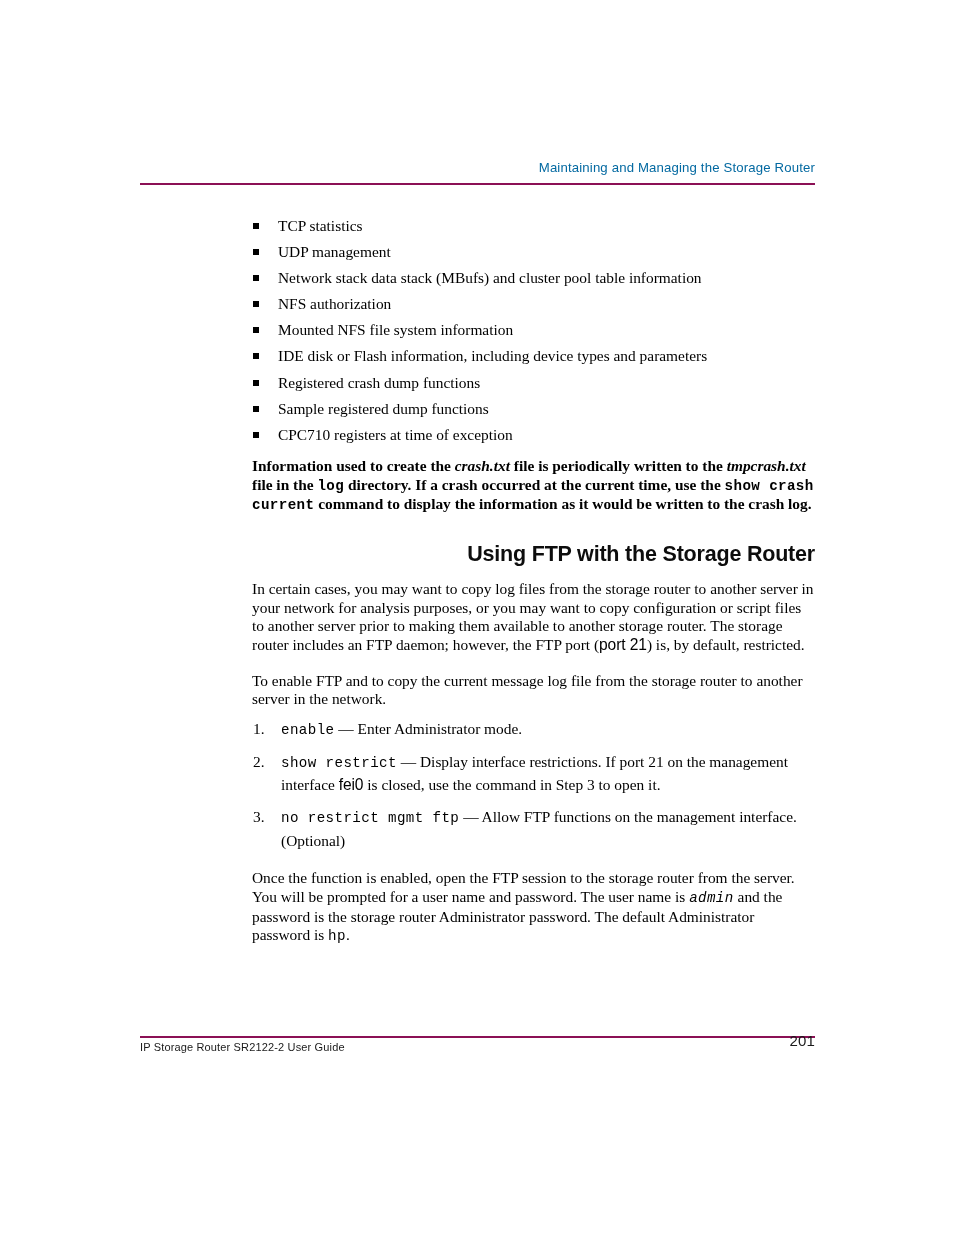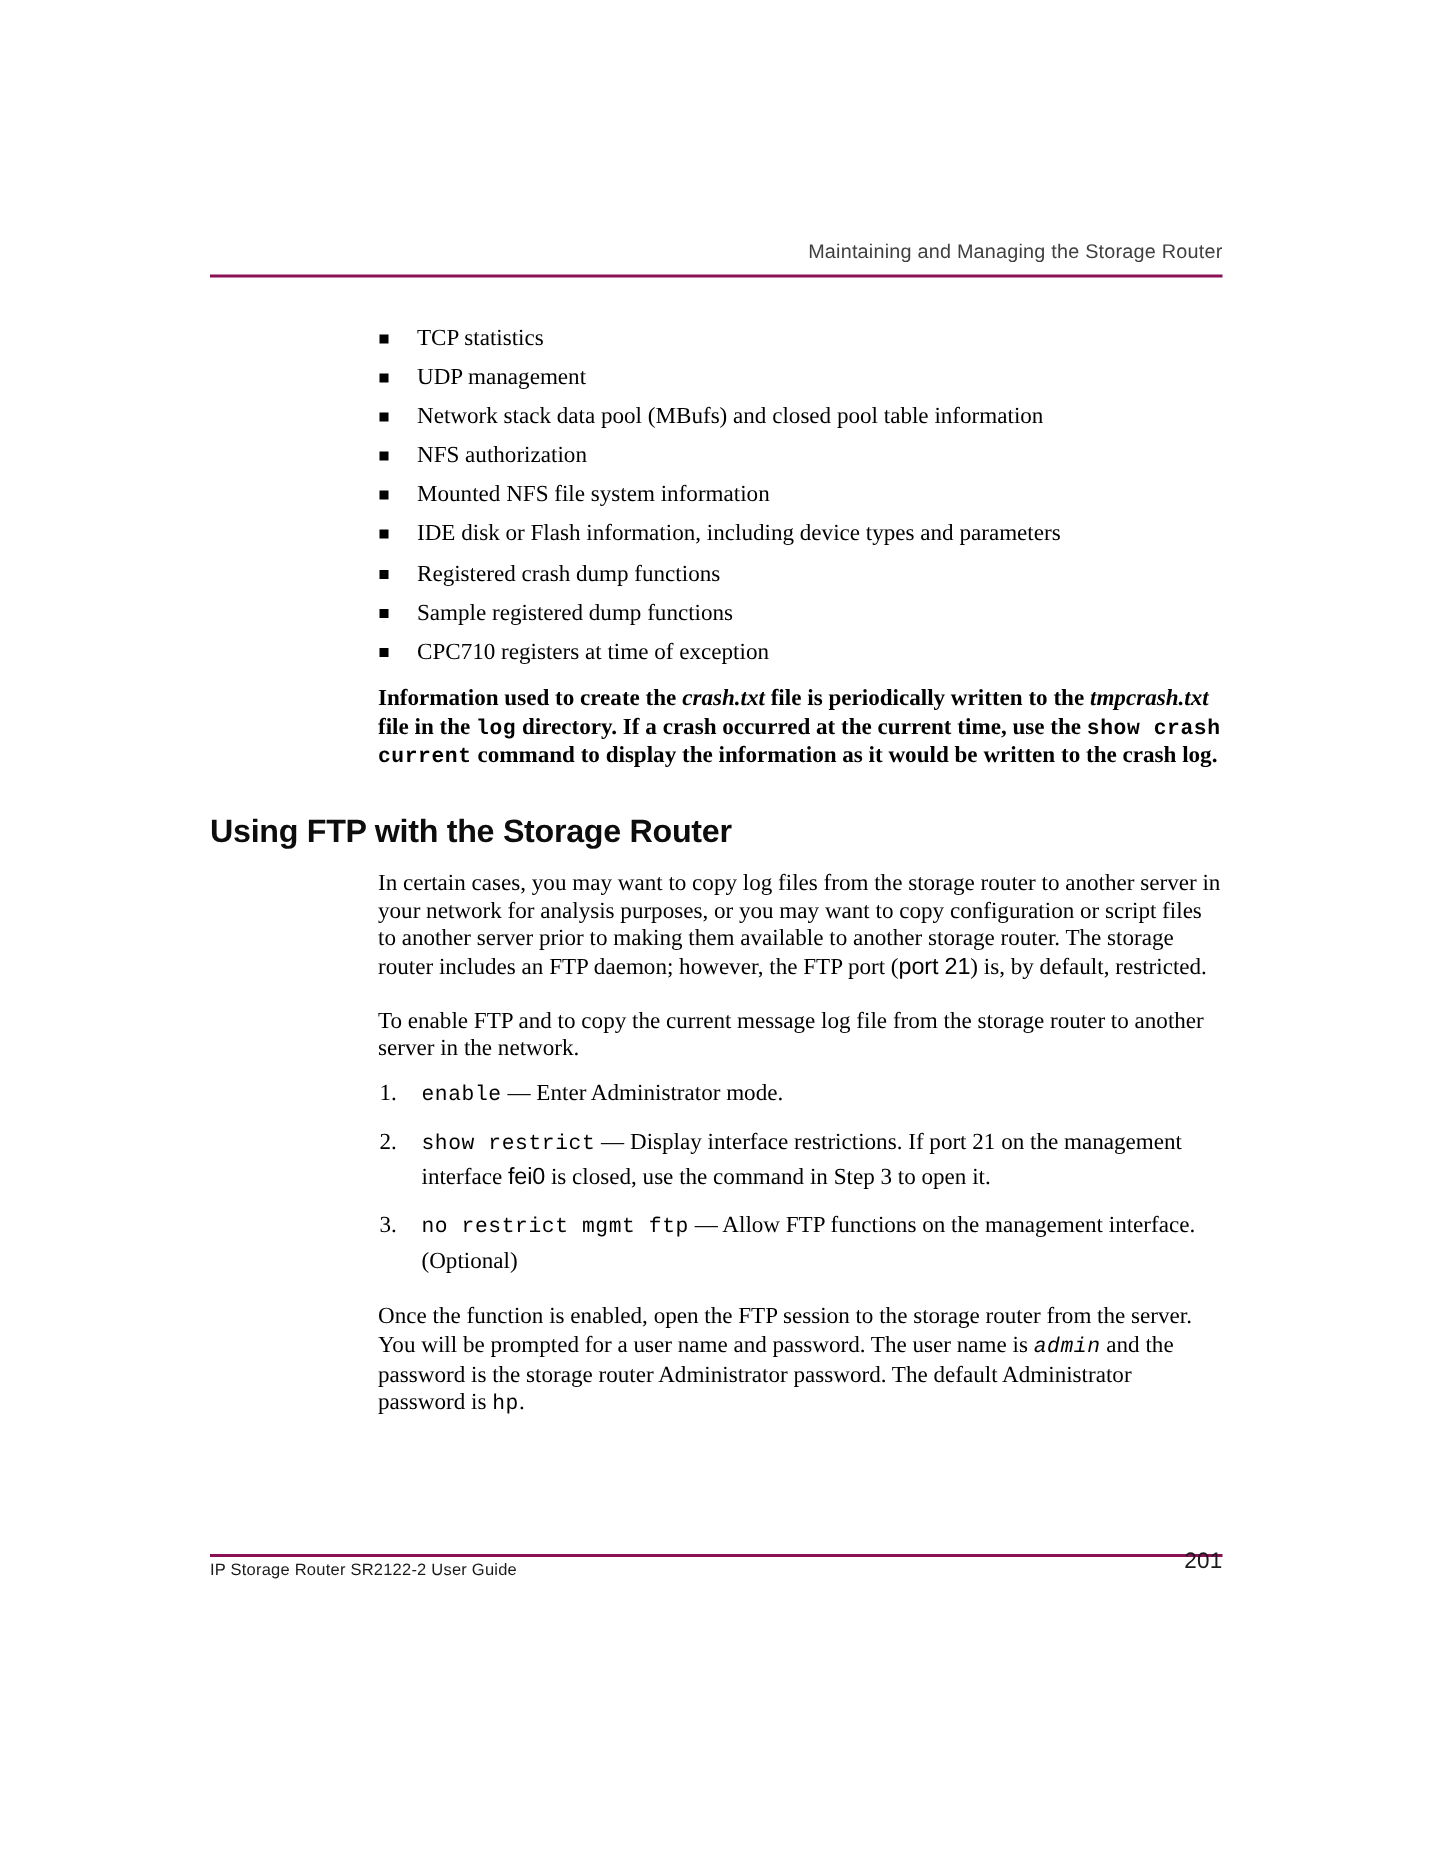--- a/index.html
+++ b/index.html
@@ -27,21 +27,21 @@
   
   .running-head {
     position: absolute;
     left: 140px;
     top: 160px;
     width: 675px;
     text-align: right;
     font-family: "Liberation Sans Narrow", "Liberation Sans", "DejaVu Sans", sans-serif;
     font-size: 13.2px;
     letter-spacing: 0.15px;
-    color: #404040;
+    color: #0369a1;
     white-space: nowrap;
   }
   .rule-top {
     position: absolute;
     left: 140px;
     top: 183px;
     width: 675px;
     height: 2px;
     background: #8b1055;
   }
@@ -108,20 +108,21 @@
 
   
   h2.section {
     margin: 0;
     padding: 0;
     font-family: "Liberation Sans Narrow", "Liberation Sans", "DejaVu Sans", sans-serif;
     font-weight: bold;
     font-size: 21.5px;
     letter-spacing: -0.2px;
     color: #0d0d0d;
+    text-align: right;
   }
 
   
   ol.steps {
     list-style: none;
     margin: 0;
     padding: 0;
   }
   ol.steps li {
     position: relative;
@@ -182,21 +183,21 @@
   <div class="content">
 
     <ul class="bullets">
       <li>
         <span class="sq"></span><span>TCP statistics</span>
       </li>
       <li>
         <span class="sq"></span><span>UDP management</span>
       </li>
       <li>
-        <span class="sq"></span><span>Network stack data pool (MBufs) and closed pool table information</span>
+        <span class="sq"></span><span>Network stack data stack (MBufs) and cluster pool table information</span>
       </li>
       <li>
         <span class="sq"></span><span>NFS authorization</span>
       </li>
       <li>
         <span class="sq"></span><span>Mounted NFS file system information</span>
       </li>
       <li>
         <span class="sq"></span><span>IDE disk or Flash information, including device types and parameters</span>
       </li>

